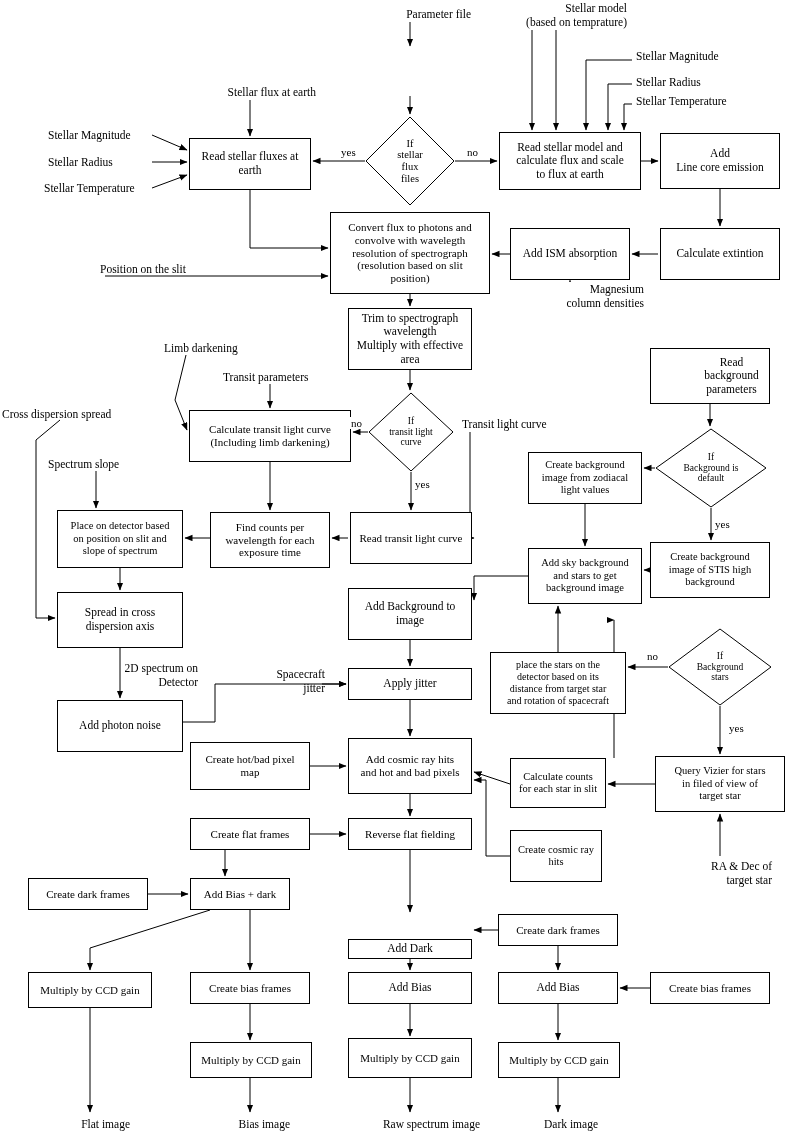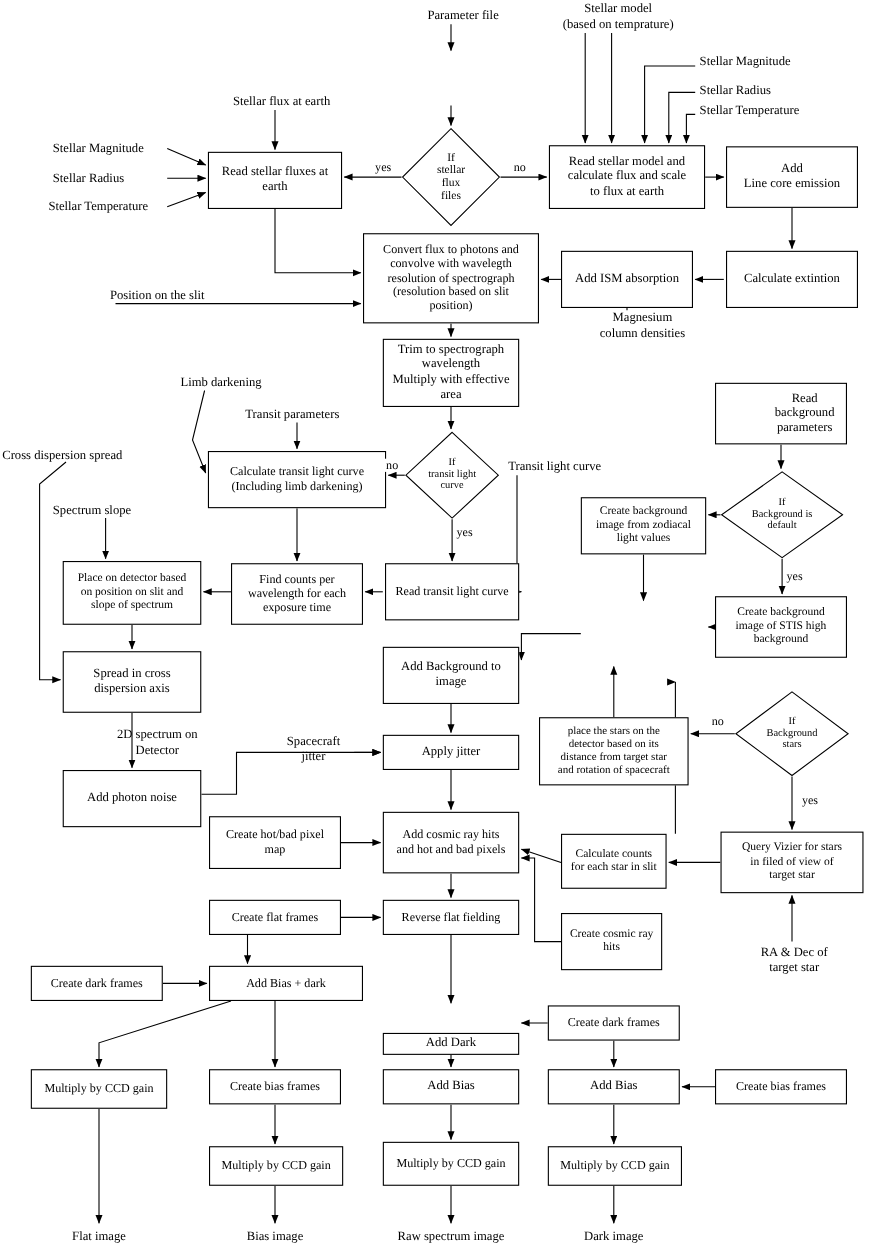--- a/index.html
+++ b/index.html
@@ -3,21 +3,21 @@
 <meta charset="utf-8">
 <style>
   html,body{margin:0;padding:0;background:#ffffff;}
   body{width:799px;height:1137px;position:relative;
        font-family:"Liberation Serif","DejaVu Serif",serif;color:#000;}
   #stage{position:relative;width:799px;height:1137px;overflow:hidden;}
   svg#wires{position:absolute;left:0;top:0;width:799px;height:1137px;}
   .node{position:absolute;box-sizing:border-box;border:1px solid #000;background:#fff;
         display:flex;align-items:center;justify-content:center;text-align:center;
         font-size:11.5px;line-height:1.18;padding:2px 3px;}
-  .lbl{position:absolute;font-size:11.5px;line-height:1.18;text-align:center;
+  .lbl{position:absolute;font-size:11.5px;line-height:1.18;text-align:right;
        white-space:pre;background:transparent;}
   .lbl.left{text-align:left;}
   .edgelbl{position:absolute;font-size:11px;line-height:1.1;background:#fff;padding:0 1px;}
   .dia{position:absolute;box-sizing:border-box;}
   .dia .box{position:absolute;left:0;top:0;width:100%;height:100%;}
   .dia .txt{position:absolute;left:0;top:0;width:100%;height:100%;
             display:flex;align-items:center;justify-content:center;text-align:center;
             font-size:10.5px;line-height:1.12;}
 </style>
 </head>
@@ -225,20 +225,25 @@
   <div class="node" style="left:650px;top:542px;width:120px;height:56px;font-size:10.5px;">
       <span style="white-space:pre-line">Create background
 image of STIS high
 background</span>
     </div>
   <div class="node" style="left:57px;top:510px;width:126px;height:58px;font-size:10.5px;">
       <span style="white-space:pre-line">Place on detector based
 on position on slit and
 slope of spectrum</span>
     </div>
+  <div class="node" style="left:528px;top:548px;width:114px;height:56px;font-size:10.5px;">
+      <span style="white-space:pre-line">Add sky background
+and stars to get
+background image</span>
+    </div>
   <div class="node" style="left:57px;top:592px;width:126px;height:56px;">
       <span style="white-space:pre-line">Spread in cross
 dispersion axis</span>
     </div>
   <div class="node" style="left:348px;top:588px;width:124px;height:52px;">
       <span style="white-space:pre-line">Add Background to
 image</span>
     </div>
   <div class="node" style="left:57px;top:700px;width:126px;height:52px;">
       <span style="white-space:pre-line">Add photon noise</span>
@@ -275,21 +280,21 @@
   <div class="node" style="left:348px;top:818px;width:124px;height:32px;font-size:11px;">
       <span style="white-space:pre-line">Reverse flat fielding</span>
     </div>
   <div class="node" style="left:510px;top:830px;width:92px;height:52px;font-size:10.5px;">
       <span style="white-space:pre-line">Create cosmic ray
 hits</span>
     </div>
   <div class="node" style="left:28px;top:878px;width:120px;height:32px;font-size:11px;">
       <span style="white-space:pre-line">Create dark frames</span>
     </div>
-  <div class="node" style="left:190px;top:878px;width:140px;height:32px;font-size:11px;">
+  <div class="node" style="left:190px;top:878px;width:100px;height:32px;font-size:11px;">
       <span style="white-space:pre-line">Add Bias + dark</span>
     </div>
   <div class="node" style="left:348px;top:914px;width:124px;height:20px;margin-top:25px;">
       <span style="white-space:pre-line">Add Dark</span>
     </div>
   <div class="node" style="left:498px;top:914px;width:120px;height:32px;font-size:11px;">
       <span style="white-space:pre-line">Create dark frames</span>
     </div>
   <div class="node" style="left:28px;top:972px;width:124px;height:36px;font-size:11px;">
       <span style="white-space:pre-line">Multiply by CCD gain</span>

